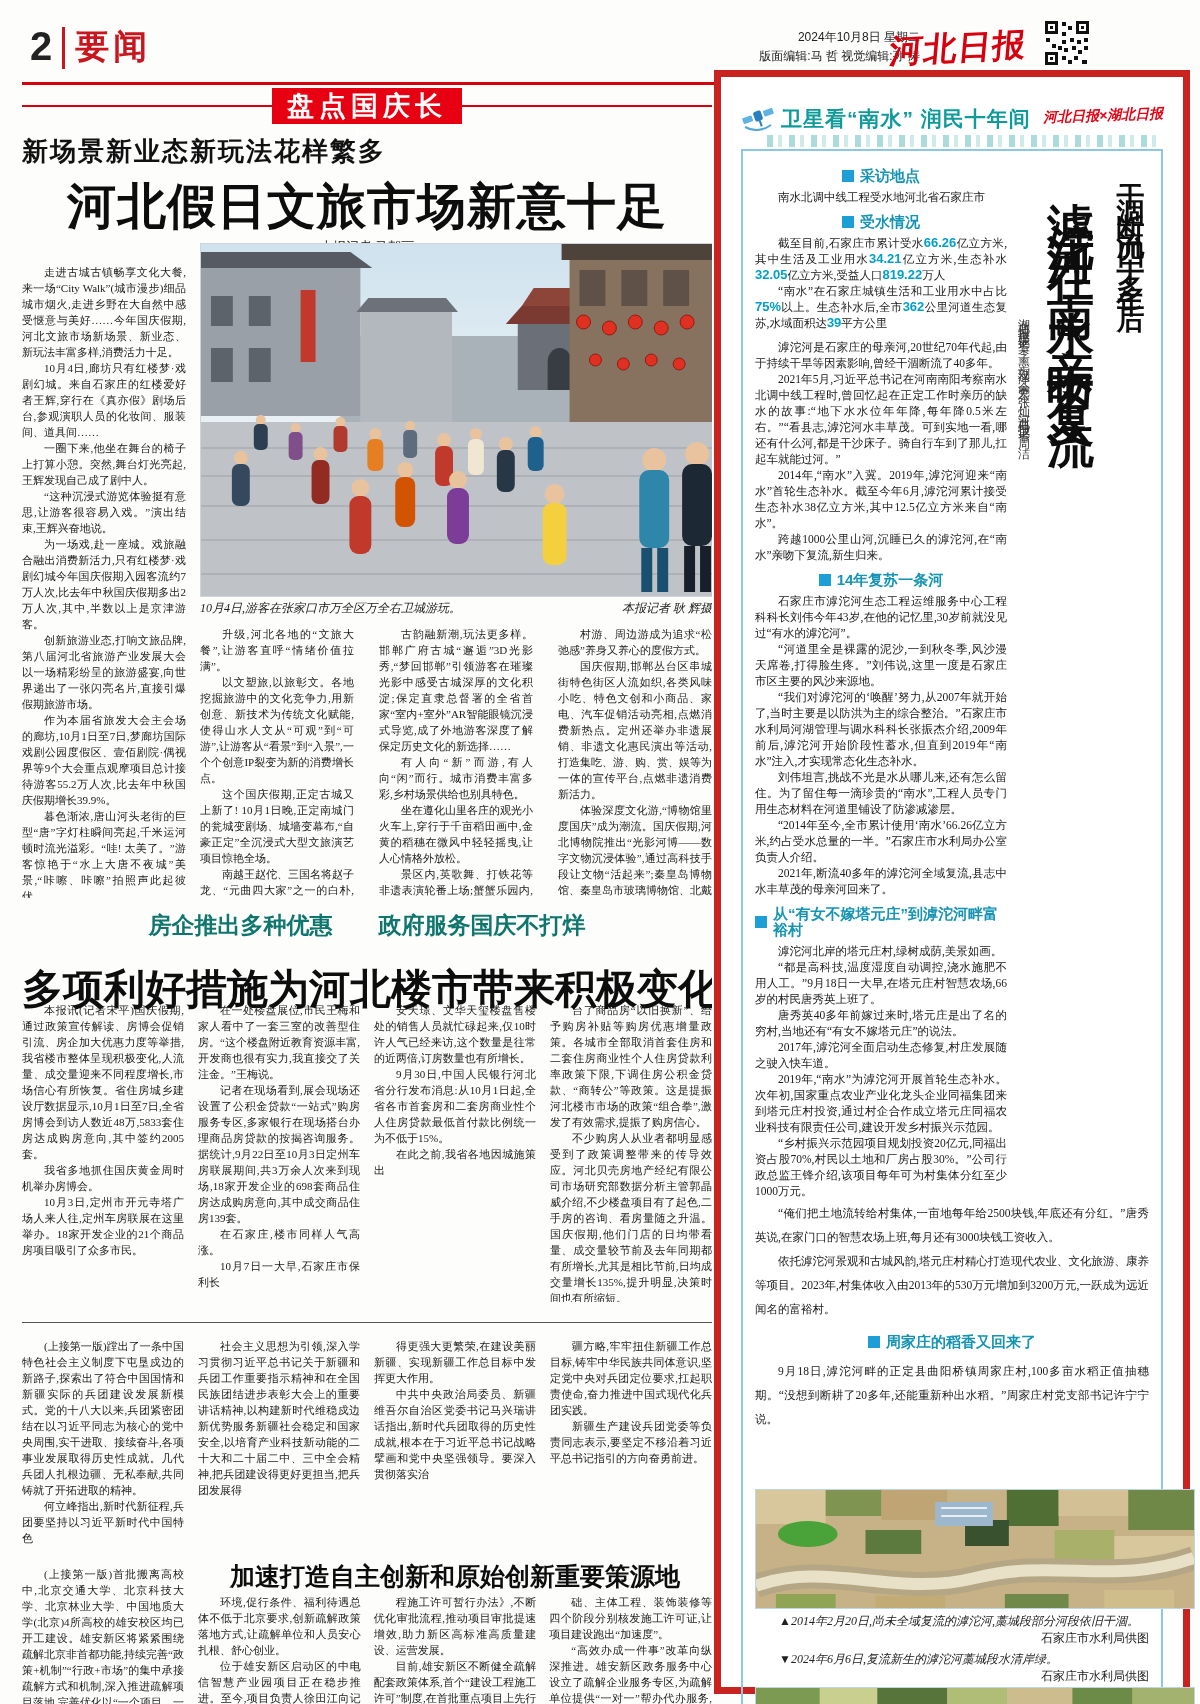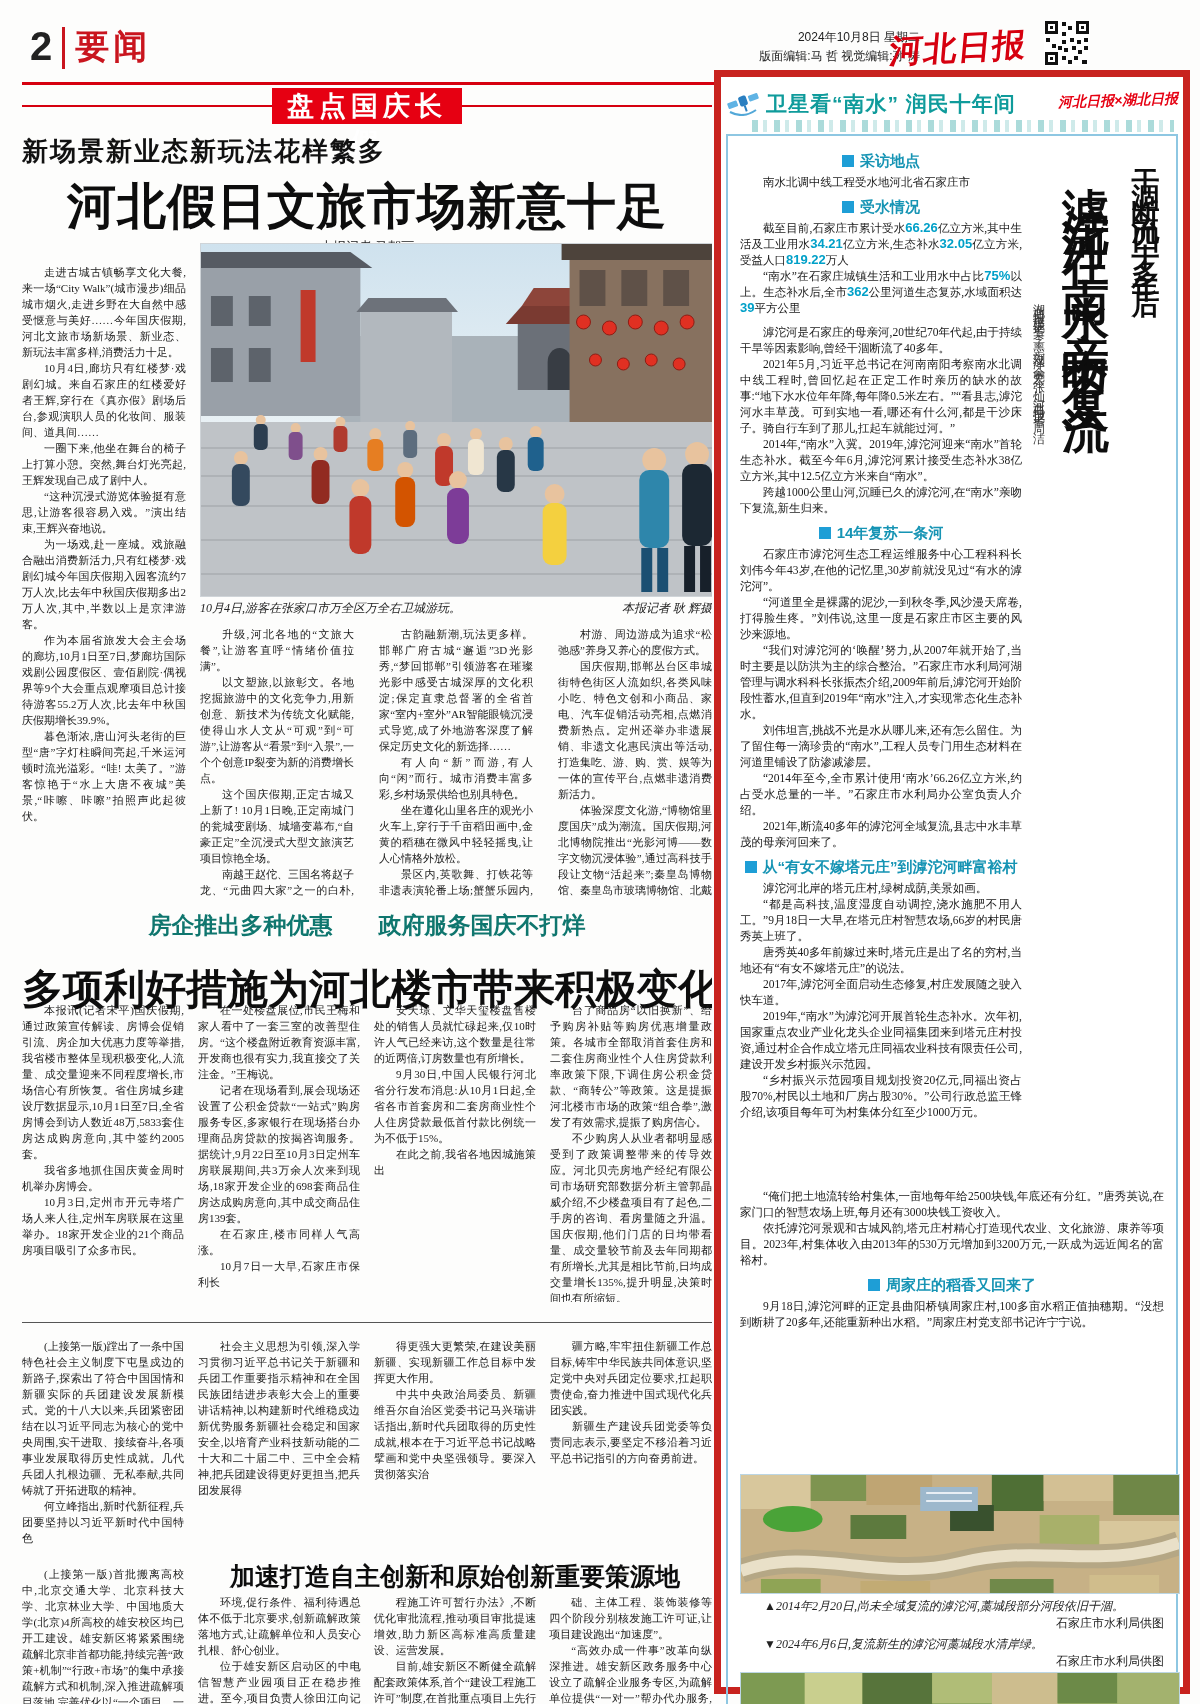--- a/index.html
+++ b/index.html
@@ -56,21 +56,21 @@
   .blockB{left:0;top:1480px;width:100%;height:138px;display:flex;gap:14px;font-size:11px;line-height:16px}
   .blockB .bcol1{width:162px;flex:none;overflow:hidden}
   .blockB .bright{flex:1}
   .b-headline{text-align:center;font-size:25px;font-weight:900;margin:2px 0 10px;color:#0d0d0d;
               font-family:"Liberation Sans",sans-serif}
   .b-cols{display:flex;gap:13px}
   .b-cols .tcol{flex:1}
 
   
   .fb{position:absolute;left:714px;top:70px;width:476px;height:1624px;border:7px solid #c8231f;background:#fff;
-      box-sizing:border-box;padding:5px}
+      box-sizing:border-box;padding:20px}
   .fb-header{position:relative;height:50px}
   .fb-skyline{position:absolute;left:26px;right:4px;bottom:0;height:12px;
       background:repeating-linear-gradient(90deg,rgba(35,160,158,.38) 0 6px,transparent 6px 11px,rgba(35,160,158,.22) 11px 15px,transparent 15px 22px)}
   .fb-sat{position:absolute;left:0;top:4px}
   .fb-tag{position:absolute;left:40px;top:8px;font-size:21px;font-weight:900;color:#0f9b9b;letter-spacing:1px;
           font-family:"Liberation Sans",sans-serif}
   .fb-brand{position:absolute;right:0;top:10px;font-size:14px;font-weight:900;color:#e60012;font-style:italic;
             transform:rotate(-2deg);font-family:"Liberation Sans",sans-serif}
   .fb-main{margin-top:2px;border:2px solid #8ec7e2;height:1696px;box-sizing:border-box;padding:8px 12px;
            display:flex;flex-direction:column}
@@ -80,21 +80,21 @@
   .fb-sec{display:flex;align-items:center;justify-content:center;gap:6px;margin:9px 0 5px;
           color:#1694b4;font-weight:bold;font-size:15px;font-family:"Liberation Sans",sans-serif}
   .fb-sq{width:12px;height:12px;background:#1e9ed6;flex:none}
   .hl{color:#00a0c8;font-weight:bold;font-size:13px;font-family:"Liberation Sans",sans-serif}
   .fb-vtitle{width:138px;flex:none;display:flex;flex-direction:row;justify-content:flex-end;gap:8px;height:1030px}
   .fb-vt-credits{writing-mode:vertical-rl;font-size:12px;letter-spacing:3px;color:#333;margin-top:150px}
   .fb-vt-big{writing-mode:vertical-rl;font-size:47px;font-weight:900;letter-spacing:18px;color:#0d0d0d;
              font-family:"Liberation Sans",sans-serif;margin-top:6px}
   .fb-vt-kicker{writing-mode:vertical-rl;font-size:28px;font-weight:900;letter-spacing:15px;color:#0d0d0d;
              font-family:"Liberation Sans",sans-serif;margin-top:2px}
-  .fb-wide{font-size:11.5px;line-height:16px;margin-top:14px}
+  .fb-wide{font-size:11.5px;line-height:24px;margin-top:2px}
   .fb-images{flex:none;margin-top:21px}
   .fb-img{display:block;border:1px solid #bcd6e4}
   .fb-cap{font-size:12px;color:#222;font-style:italic;margin:4px 0 0;text-indent:2em;text-align:justify}
   .fb-credit{font-size:12px;color:#222;text-align:right;margin:0 0 2px}
 </style>
 </head>
 <body>
 
 <div class="page">
 
@@ -151,20 +151,21 @@
     <div class="abs a1-kicker">新场景新业态新玩法花样繁多</div>
     <div class="abs a1-title">河北假日文旅市场新意十足</div>
     <div class="abs a1-byline">本报记者  马朝丽</div>
 
     <div class="abs tcol a1-col1">
         <p class="para">走进古城古镇畅享文化大餐,来一场“City Walk”(城市漫步)细品城市烟火,走进乡野在大自然中感受惬意与美好……今年国庆假期,河北文旅市场新场景、新业态、新玩法丰富多样,消费活力十足。</p>
         <p class="para">10月4日,廊坊只有红楼梦·戏剧幻城。来自石家庄的红楼爱好者王辉,穿行在《真亦假》剧场后台,参观演职人员的化妆间、服装间、道具间……</p>
         <p class="para">一圈下来,他坐在舞台的椅子上打算小憩。突然,舞台灯光亮起,王辉发现自己成了剧中人。</p>
         <p class="para">“这种沉浸式游览体验挺有意思,让游客很容易入戏。”演出结束,王辉兴奋地说。</p>
         <p class="para">为一场戏,赴一座城。戏旅融合融出消费新活力,只有红楼梦·戏剧幻城今年国庆假期入园客流约7万人次,比去年中秋国庆假期多出2万人次,其中,半数以上是京津游客。</p>
+        <p class="para">创新旅游业态,打响文旅品牌,第八届河北省旅游产业发展大会以一场精彩纷呈的旅游盛宴,向世界递出了一张闪亮名片,直接引爆假期旅游市场。</p>
         <p class="para">作为本届省旅发大会主会场的廊坊,10月1日至7日,梦廊坊国际戏剧公园度假区、壹佰剧院·偶视界等9个大会重点观摩项目总计接待游客55.2万人次,比去年中秋国庆假期增长39.9%。</p>
         <p class="para">暮色渐浓,唐山河头老街的巨型“唐”字灯柱瞬间亮起,千米运河顿时流光溢彩。“哇! 太美了。”游客惊艳于“水上大唐不夜城”美景,“咔嚓、咔嚓”拍照声此起彼伏。</p>
       </div>
 
     <div class="abs photo">
       <svg width="512" height="352" viewBox="0 0 514 352" preserveAspectRatio="none">
         <defs>
           <linearGradient id="sky" x1="0" y1="0" x2="0" y2="1">
             <stop offset="0" stop-color="#cfe2ee"></stop>
               <stop offset="1" stop-color="#e9f1f5"></stop>

